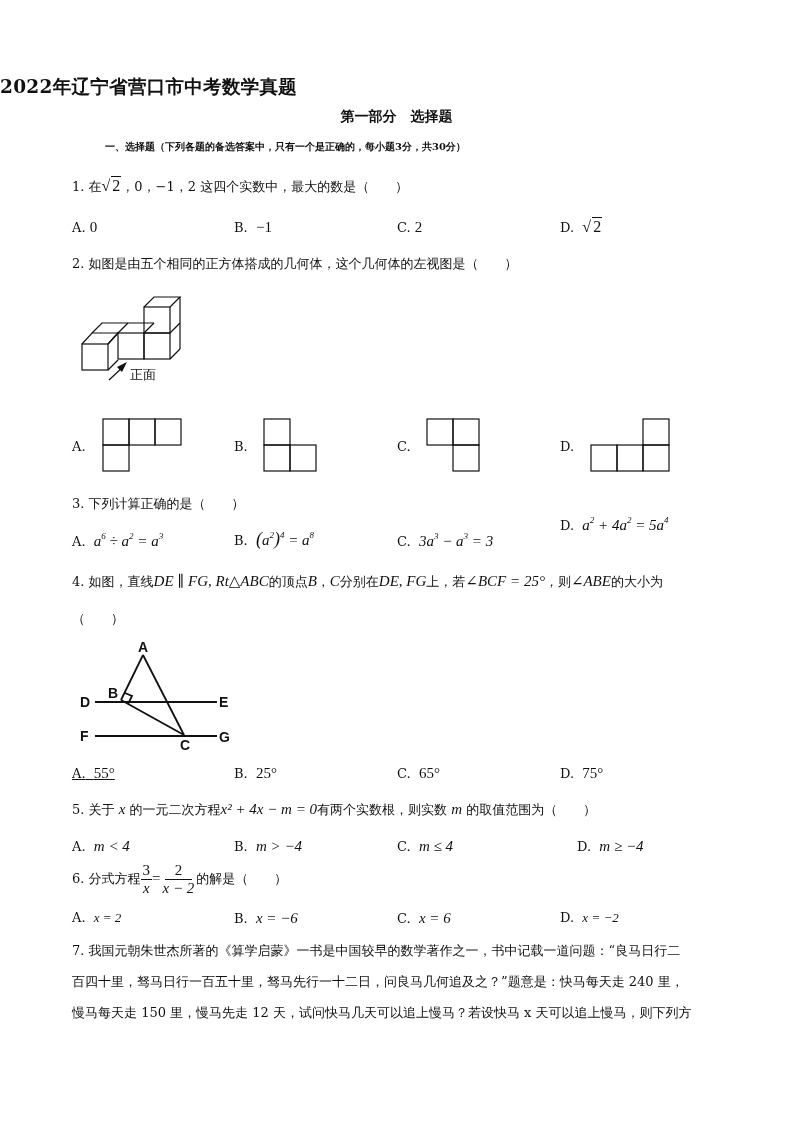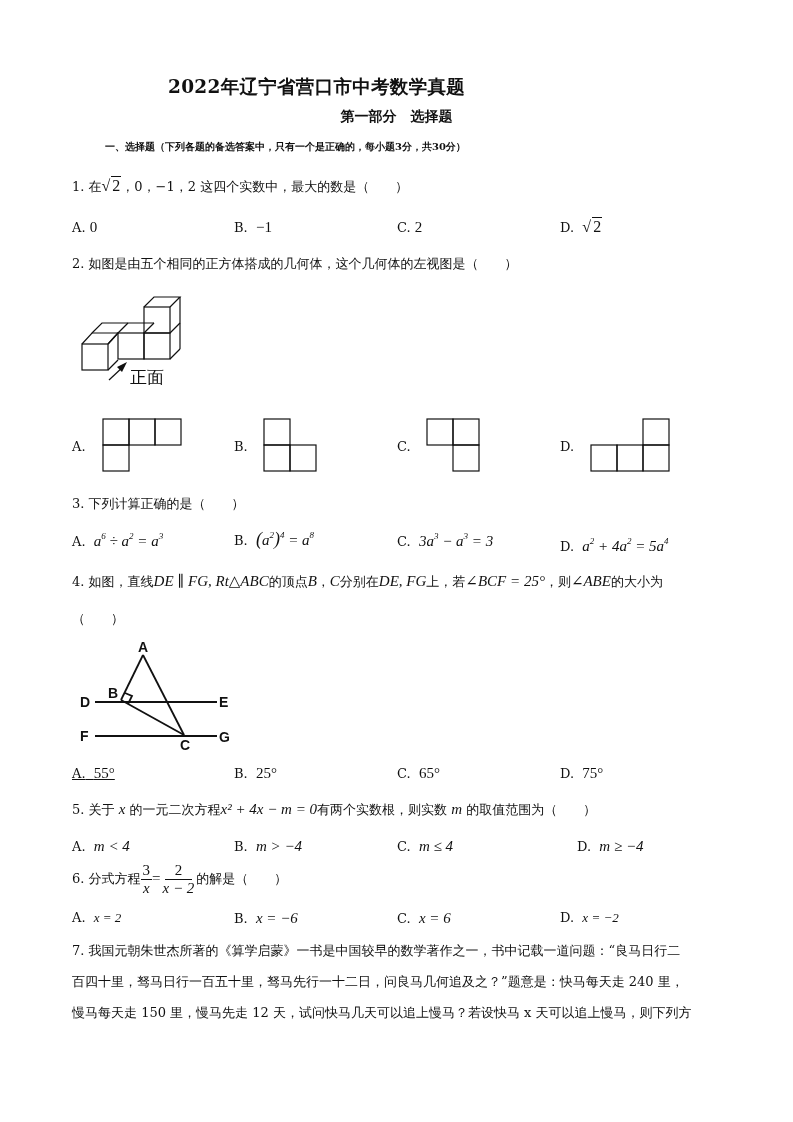--- a/index.html
+++ b/index.html
@@ -3,21 +3,21 @@
   <meta charset="utf-8">
   <style>
     html, body { margin: 0; padding: 0; background: #ffffff; }
     body {
       width: 793px; height: 1122px; position: relative; overflow: hidden;
       font-family: "DejaVu Serif", "Liberation Serif", serif;
       color: #111; font-size: 13px;
     }
     .abs { position: absolute; white-space: nowrap; }
     .title {
-      left: 0; width: 633px; top: 74px; text-align: center;
+      left: 0; width: 633px; top: 74px; text-align: left;
       font-size: 18.5px; font-weight: bold; letter-spacing: 0.3px;
     }
     .subtitle {
       left: 0; width: 793px; top: 108px; text-align: center;
       font-size: 14px; font-weight: bold;
     }
     .section {
       left: 72px; top: 140px; font-size: 10px; font-weight: bold; margin-left: 33px;
     }
     .q { left: 72px; font-size: 13px; }
@@ -75,21 +75,21 @@
     <polyline points="144,307 154,297 180,297 170,307"></polyline>
     <line x1="180" y1="297" x2="180" y2="349"></line>
     <line x1="180" y1="323" x2="170" y2="333"></line>
     <line x1="180" y1="349" x2="170" y2="359"></line>
     <line x1="144" y1="333" x2="154" y2="323"></line>
   </g>
 
   <line x1="109" y1="380" x2="124" y2="366" stroke="#111" stroke-width="1.2"></line>
   <polygon points="127,362 117,367 122,372" fill="#111"></polygon>
 </svg>
-<div class="abs svgtxt" style="left:130px;top:366px;font-size:17px;font-family:Liberation Sans, sans-serif;">正面</div>
+<div class="abs svgtxt" style="left:130px;top:366px;font-size:13px;font-family:Liberation Sans, sans-serif;">正面</div>
 
 <div class="abs opt" style="left:72px;top:439px;"><span>A.</span></div>
 <div class="abs opt" style="left:234px;top:439px;"><span>B.</span></div>
 <div class="abs opt" style="left:397px;top:439px;"><span>C.</span></div>
 <div class="abs opt" style="left:560px;top:439px;"><span>D.</span></div>
 
 <svg style="left:0;top:0;" width="793" height="1122">
   <g stroke="#111" stroke-width="1.2" fill="none">
 
     <rect x="103" y="419" width="26" height="26"></rect>
@@ -121,21 +121,21 @@
   <span class="math">a<sup>6</sup> <span class="mathn">÷</span> a<sup>2</sup> <span class="mathn">=</span> a<sup>3</sup></span>
 </div>
 <div class="abs opt" style="left:234px;top:529px;">
   <span>B.</span>&nbsp;
   <span class="math"><span class="mathn" style="font-size:18px;">(</span>a<sup>2</sup><span class="mathn" style="font-size:18px;">)</span><sup>4</sup> <span class="mathn">=</span> a<sup>8</sup></span>
 </div>
 <div class="abs opt" style="left:397px;top:531px;">
   <span>C.</span>&nbsp;
   <span class="math"><span class="mathn">3</span>a<sup>3</sup> <span class="mathn">−</span> a<sup>3</sup> <span class="mathn">= 3</span></span>
 </div>
-<div class="abs opt" style="left:560px;top:536px;">
+<div class="abs opt" style="left:560px;top:515px;">
   <span>D.</span>&nbsp;
   <span class="math">a<sup>2</sup> <span class="mathn">+ 4</span>a<sup>2</sup> <span class="mathn">= 5</span>a<sup>4</sup></span>
 </div>
 
 <div class="abs q" style="top:572px;">
   <span>4.</span>
   <span>如图，直线</span><span class="math">DE ∥ FG, Rt△ABC</span><span>的顶点</span><span class="math">B</span><span>，</span><span class="math">C</span><span>分别在</span><span class="math">DE, FG</span><span>上，若</span><span class="math">∠BCF = 25°</span><span>，则</span><span class="math">∠ABE</span><span>的大小为</span>
 </div>
 <div class="abs q" style="top:610px;">（　　）</div>
 

